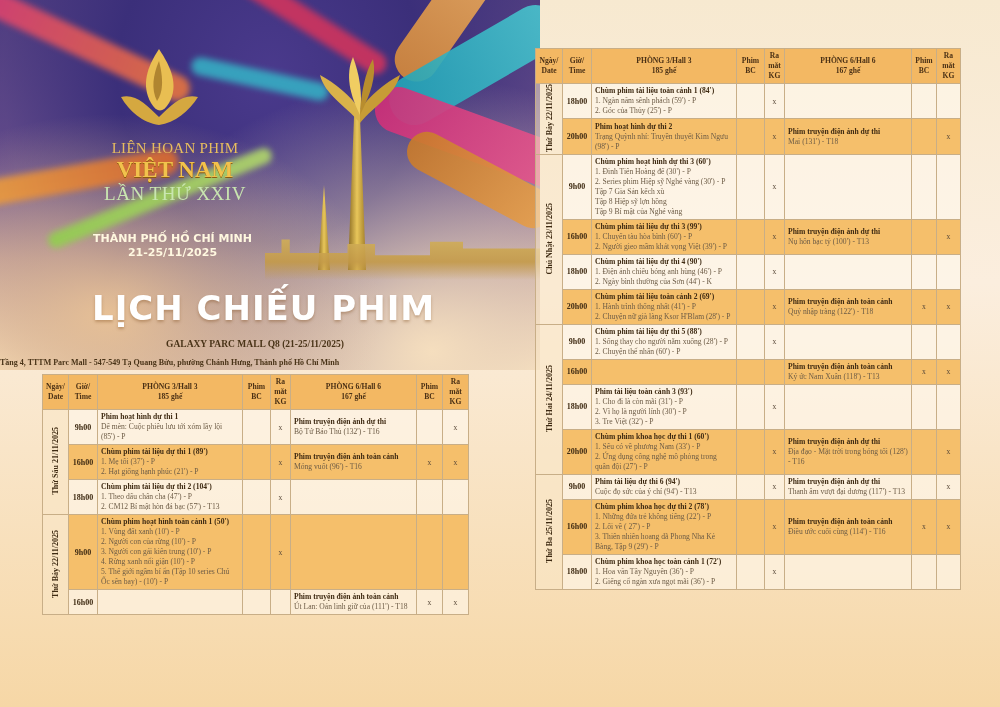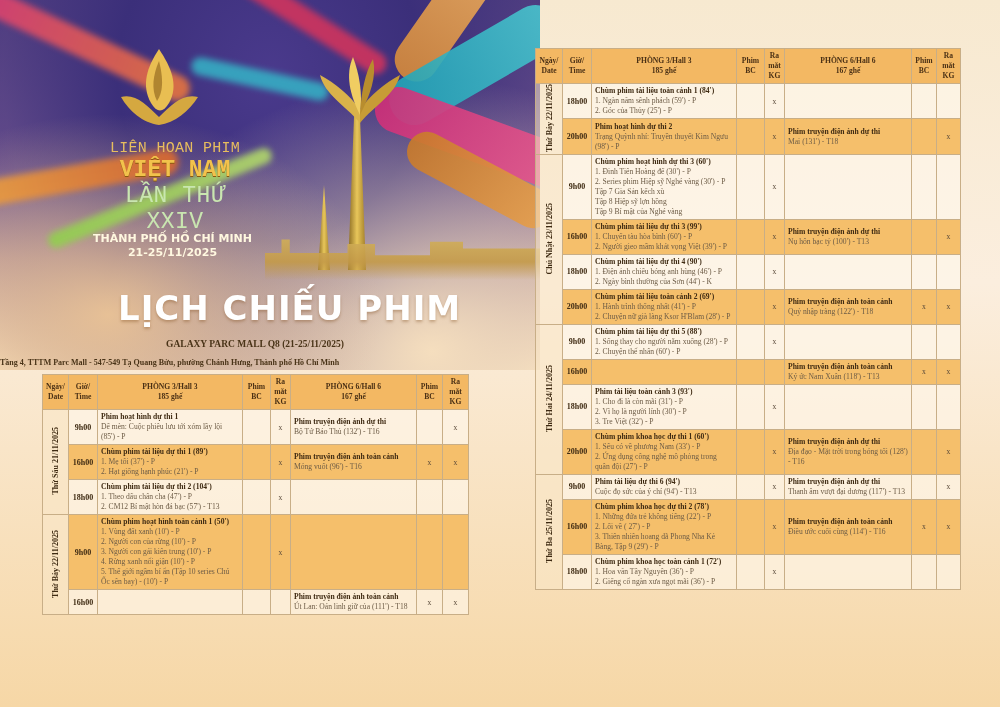--- a/index.html
+++ b/index.html
@@ -33,26 +33,26 @@
   .r4 { right: 10px; top: -10px; width: 160px; height: 44px; background: linear-gradient(90deg, #d68a3a, #f0b060); transform: rotate(-55deg); }
   .tower { position: absolute; background: linear-gradient(90deg, #8a6a22, #e8c65a, #a17d28); }
   .tw-main { left: 348px; top: 110px; width: 18px; height: 160px; clip-path: polygon(35% 0, 65% 0, 100% 100%, 0 100%); }
   .tw-2 { left: 318px; top: 185px; width: 12px; height: 85px; clip-path: polygon(50% 0, 100% 100%, 0 100%); }
   .skyline { position: absolute; left: 265px; top: 235px; width: 275px; height: 45px;
     background: linear-gradient(180deg, #d3b25a 0%, #c49a48 60%, rgba(240,220,190,0) 100%);
     clip-path: polygon(0 40%, 6% 40%, 6% 10%, 9% 10%, 9% 40%, 30% 40%, 30% 20%, 40% 20%, 40% 45%, 60% 45%, 60% 15%, 72% 15%, 72% 30%, 100% 30%, 100% 100%, 0 100%);
     opacity: 0.9; }
   .flower { position: absolute; left: 315px; top: 55px; width: 90px; height: 70px; }
   .logo { position: absolute; left: 117px; top: 45px; width: 85px; height: 85px; }
-  .fest-title { position: absolute; left: 95px; top: 140px; width: 160px; text-align: center; font-family: Liberation Mono, monospace; }
+  .fest-title { position: absolute; left: 95px; top: 140px; width: 160px; text-align: center; font-family: Liberation Serif, serif; }
   .fest-line1 { color: #e7bd5e; font-size: 15px; letter-spacing: 0.3px; }
   .fest-line2 { color: #f2c24c; font-size: 23px; font-weight: bold; line-height: 26px; text-shadow: 0 1px 0 #8a5a10; }
-  .fest-line3 { color: #c9e6b0; font-size: 23px; letter-spacing: 0.5px; }
+  .fest-line3 { color: #c9e6b0; font-size: 19px; letter-spacing: 0.5px; }
   .city { position: absolute; left: 90px; top: 232px; width: 165px; text-align: center; color: #fff8e0; font-family: "DejaVu Sans", sans-serif; font-weight: bold; font-size: 11px; line-height: 14px; }
-  .main-title { position: absolute; left: 92px; top: 288px; color: #ffffff; font-family: "DejaVu Sans", sans-serif; font-weight: bold; font-size: 34px; letter-spacing: 1px; text-shadow: 0 2px 3px rgba(120,70,20,0.35); margin-left: 26px; }
+  .main-title { position: absolute; left: 92px; top: 288px; color: #ffffff; font-family: "DejaVu Sans", sans-serif; font-weight: bold; font-size: 34px; letter-spacing: 1px; text-shadow: 0 2px 3px rgba(120,70,20,0.35); }
   .venue { position: absolute; left: 0; top: 339px; width: 510px; text-align: center; color: #4a3418; font-weight: bold; font-size: 9.5px; }
   .address { position: absolute; left: 0; top: 358px; width: 510px; color: #4a3418; font-weight: bold; font-size: 8px; }
 
   
   table.sched { position: absolute; border-collapse: collapse; font-size: 7.6px; color: #5a4a3a; table-layout: fixed; }
   table.sched th, table.sched td { border: 1px solid #c8ae87; padding: 2px 3px; vertical-align: middle; }
   table.sched th { background: #f3b863; color: #4a3015; font-weight: bold; text-align: center; line-height: 10px; font-size: 7.6px; }
   table.sched td.date { text-align: center; padding: 0; background: rgba(250,232,200,0.55); }
   .date-text { writing-mode: vertical-rl; transform: rotate(180deg); font-weight: bold; color: #3e2a12; font-size: 8px; display: inline-block; white-space: nowrap; }
   td.time { font-weight: bold; color: #3e2a12; text-align: center; font-size: 8px; }

